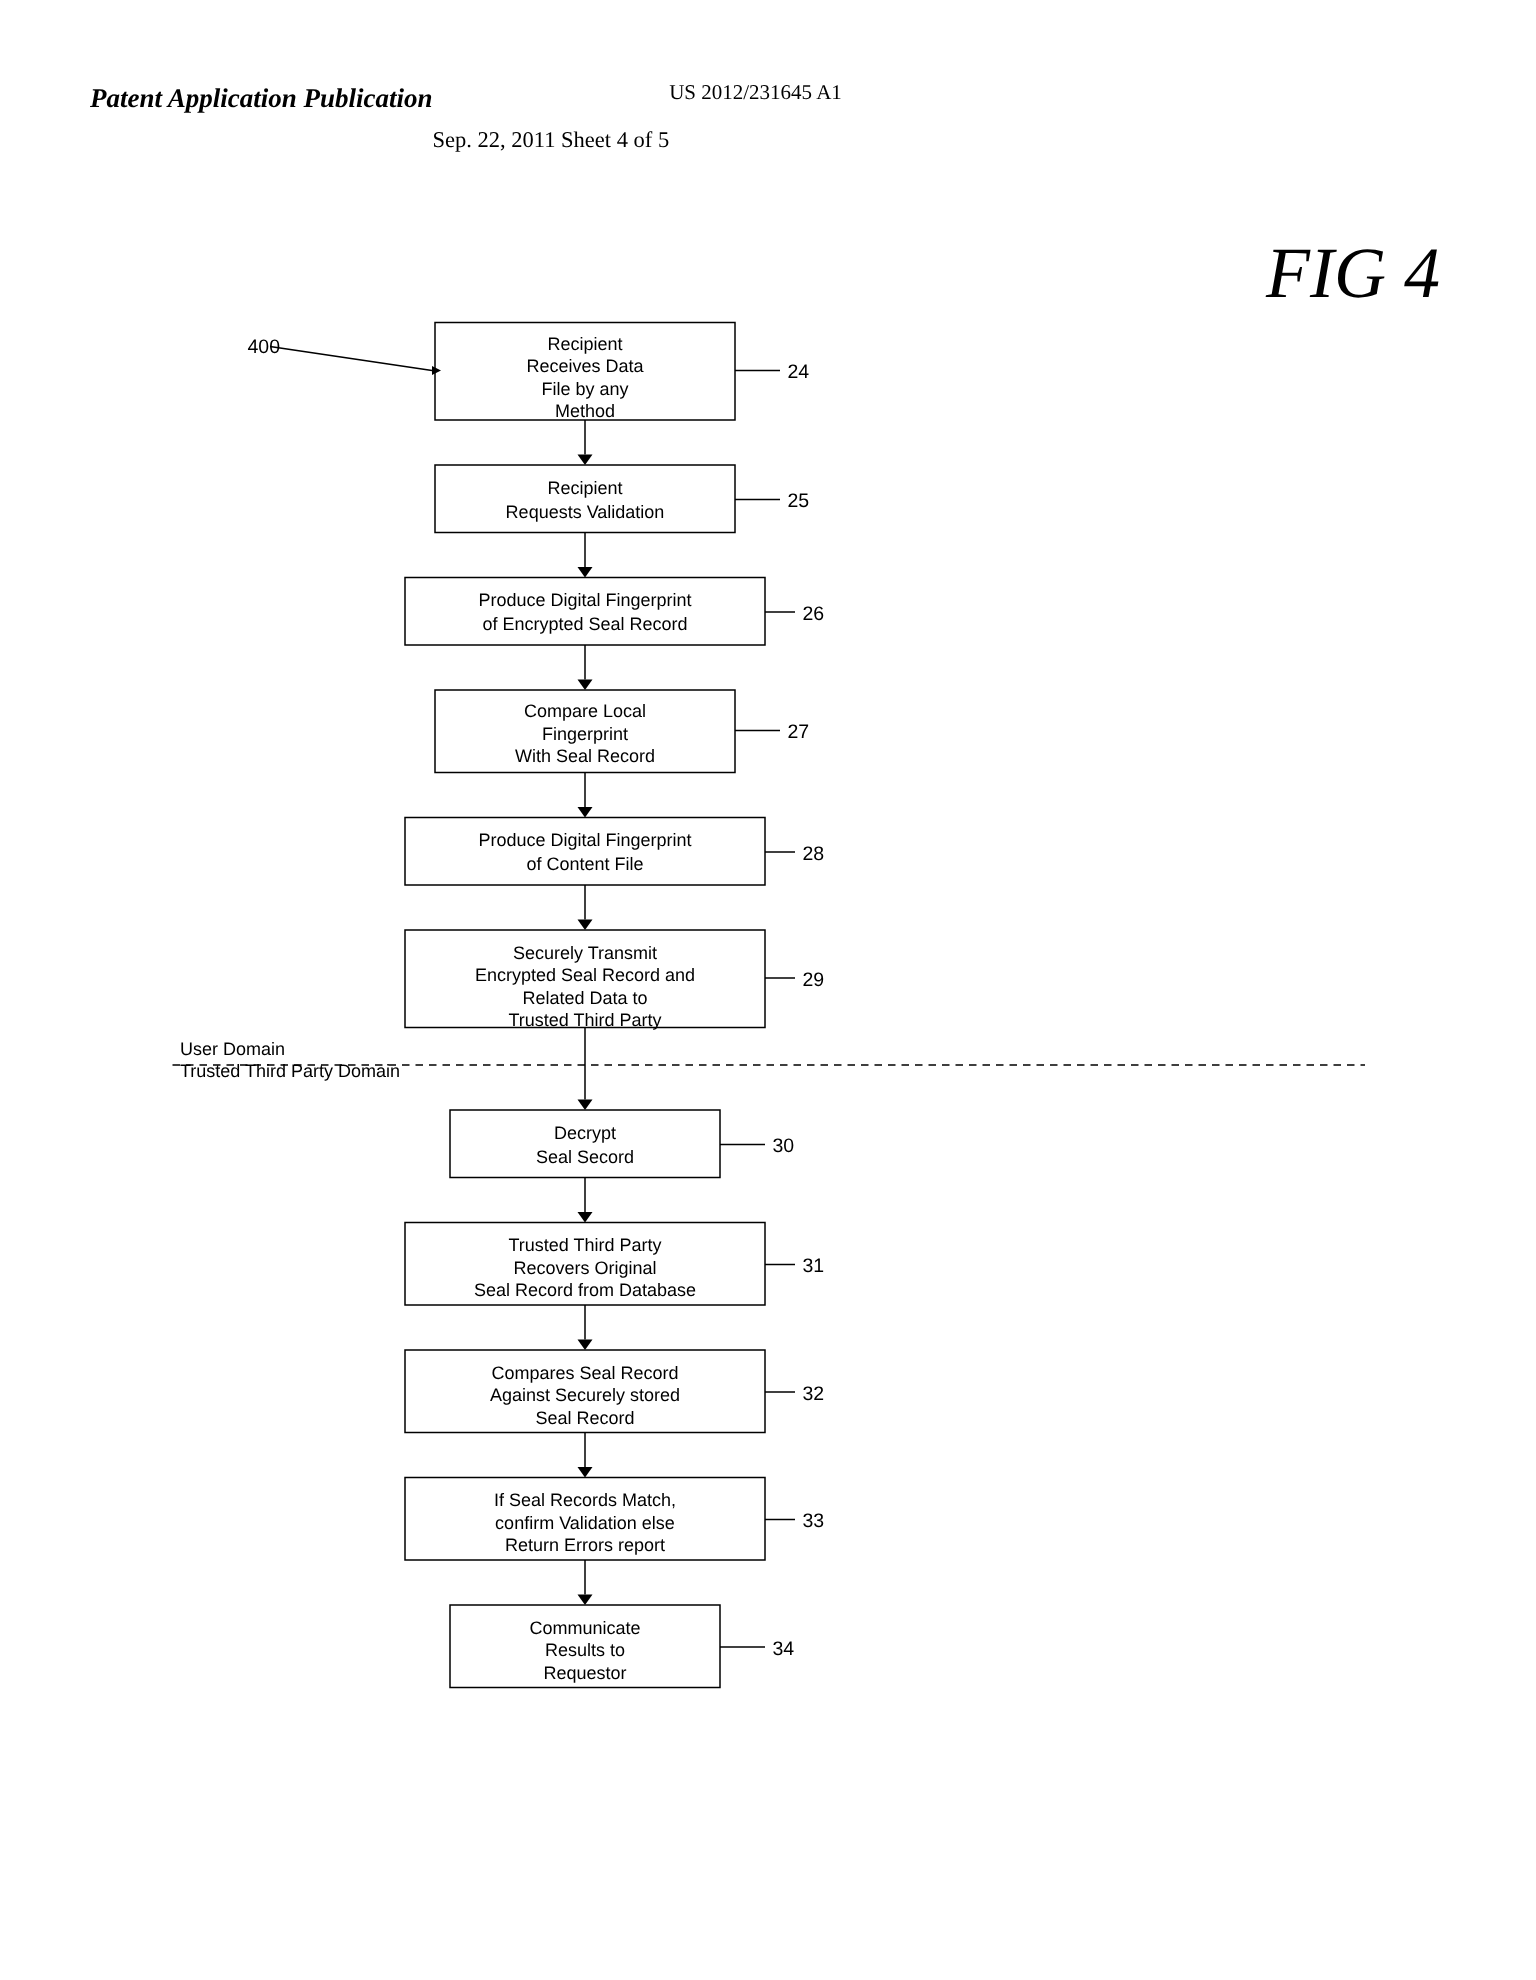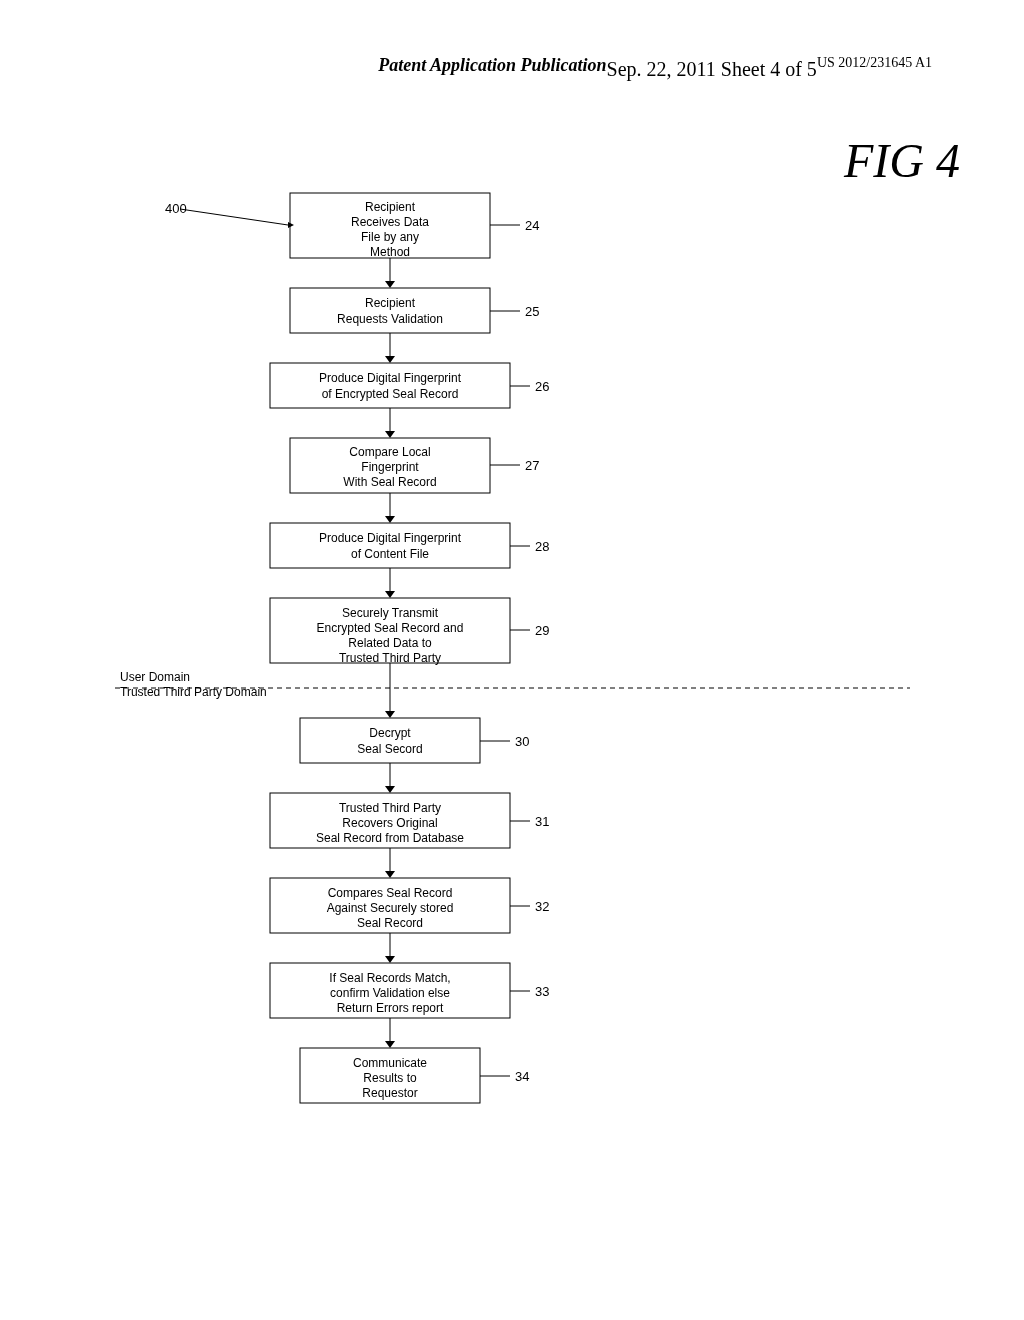--- a/index.html
+++ b/index.html
@@ -16,34 +16,35 @@
       width: 1024px;
       min-height: 1320px;
       background: #fff;
       position: relative;
       padding: 0;
     }
 
     
     .header {
       display: flex;
-      justify-content: flex-end;
+      justify-content: flex-start;
       align-items: flex-start;
       padding: 55px 92px 20px 60px;
       border-bottom: none;
     }
     .header-left {
       font-size: 18px;
       font-weight: bold;
       font-style: italic;
     }
     .header-center {
-      font-size: 20px;
+      font-size: 15px;
       text-align: center;
       line-height: 1.4;
+      margin-top: 29px;
     }
     .header-right {
       font-size: 14px;
       text-align: right;
     }
 
     
     .diagram-area {
       position: relative;
       width: 100%;

